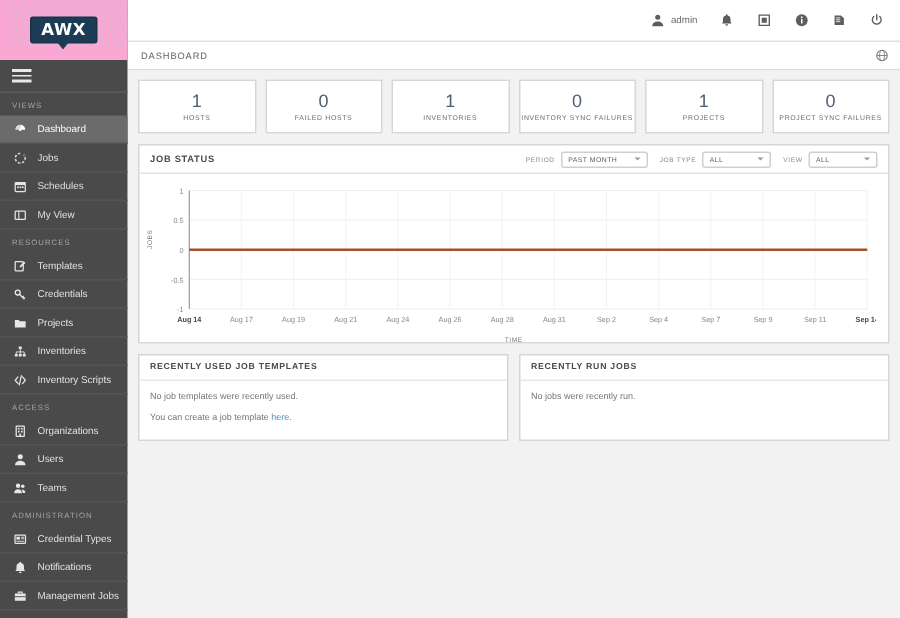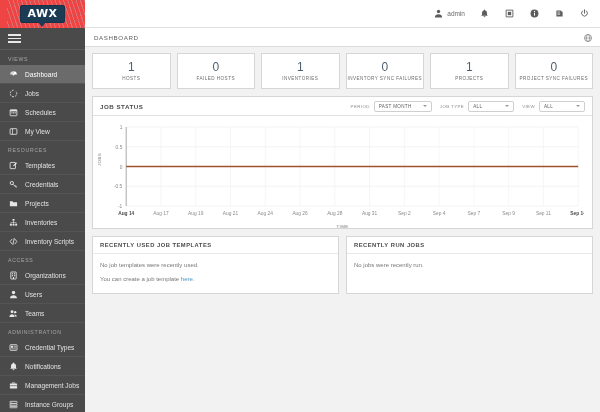--- a/index.html
+++ b/index.html
@@ -13,22 +13,22 @@
 
   
   .sidebar {
     width: 85px; height: 412px;
     background: #4a4a4a;
     color: #d8d8d8;
     flex: 0 0 85px;
     position: relative;
   }
   .logo-area {
-    height: 28px;
-    background: #ef4444;
+    height: 40px;
+    background: #f9a8d4;
     display: flex; align-items: center; justify-content: center;
     position: relative;
     overflow: hidden;
   }
   .logo-rays {
     position: absolute; left: 50%; top: -8px;
     width: 90px; height: 40px;
     transform: translateX(-40%);
     opacity: .35;
     background:

